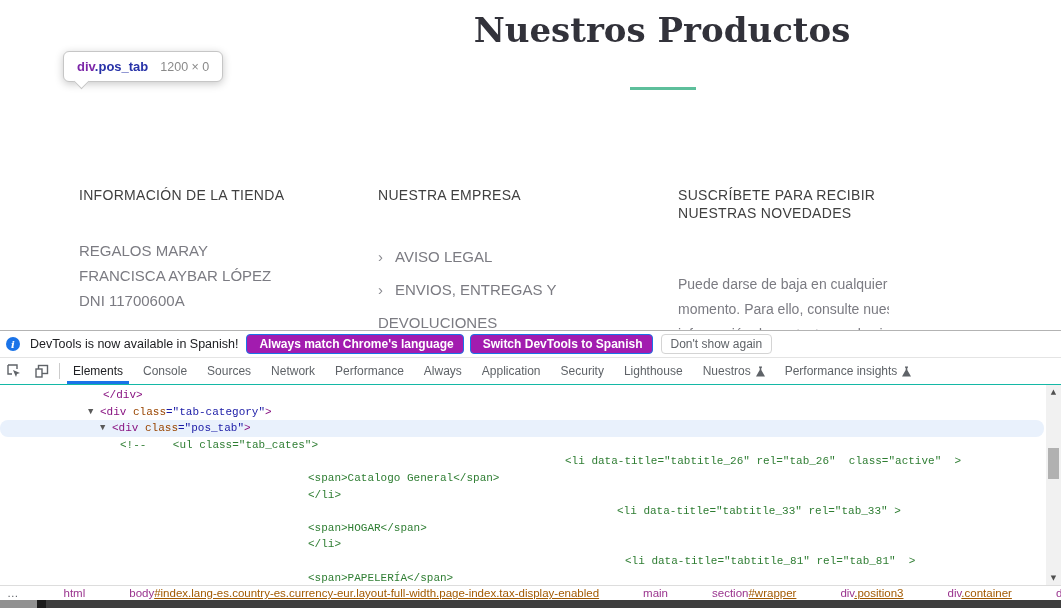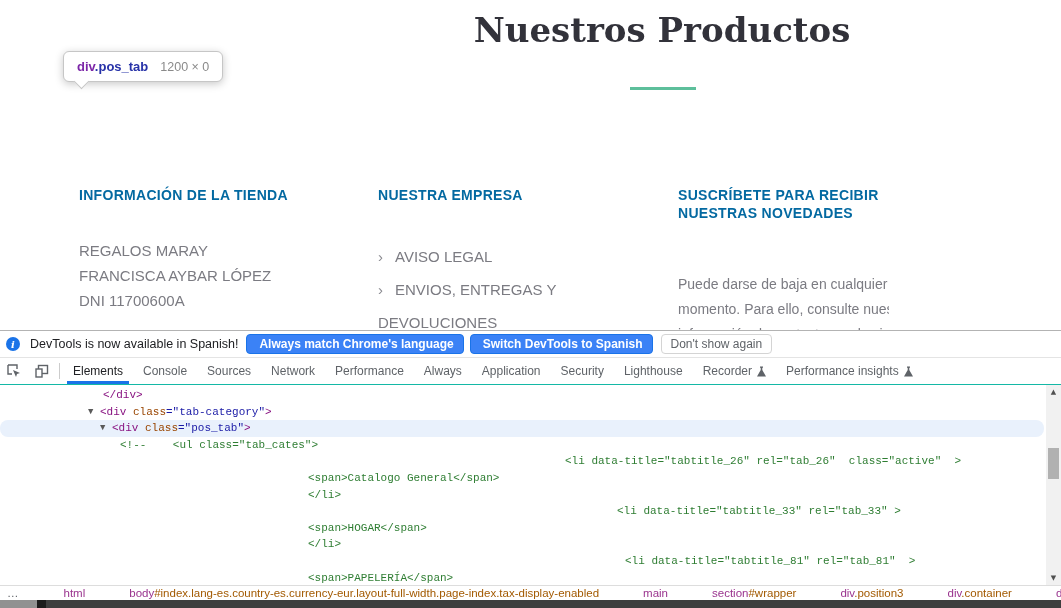--- a/index.html
+++ b/index.html
@@ -23,21 +23,21 @@
   .tooltip .sel .t-cls { color:#2732a8; }
   .tooltip .t-size { color:#8a8a8a; font-size:12.5px; margin-left:12px; }
   .tooltip-pointer { position:absolute; left:12px; bottom:-6px; width:11px; height:11px;
     background:#fff; transform:rotate(45deg);
     border-right:1px solid #c6c6c6; border-bottom:1px solid #c6c6c6; }
 
   .footer-col { position:absolute; top:186px; }
   .fc1 { left:79px;  width:285px; }
   .fc2 { left:378px; width:210px; }
   .fc3 { left:678px; width:272px; }
-  .fc-title { font-size:14px; font-weight:700; color:#0369a1; letter-spacing:.3px; line-height:18px; }
+  .fc-title { font-size:14px; font-weight:400; color:#404040; letter-spacing:.3px; line-height:18px; }
   .fc3 .fc-title { width:212px; }
   .fc-body { margin-top:34px; }
   .addr-label { font-size:15px; font-weight:700; color:#43434b; margin-bottom:6px; }
   .addr-line { font-size:15px; color:#7b7b82; line-height:25px; }
   .fc2 .fc-body { margin-top:36px; }
   .f-link { font-size:15px; color:#7b7b82; line-height:33px; width:200px; cursor:pointer; }
   .f-link .chev { color:#8a8a90; margin-right:12px; font-size:15px; }
   .news-text { margin-top:50px; font-size:14px; color:#7b7b82; line-height:25px; width:272px; }
 
   
@@ -45,21 +45,21 @@
     background:#fff; border-top:1px solid #b3b3b3; font-size:12px; color:#202124; }
 
   .infobar { height:27px; display:flex; align-items:center; padding-left:6px;
     border-bottom:1px solid #e4e4e4; background:#fff; }
   .info-icon { width:14px; height:14px; border-radius:50%; background:#1a73e8; color:#fff;
     font-size:10px; font-weight:700; display:flex; align-items:center; justify-content:center;
     font-family:"DejaVu Serif", serif; font-style:italic; flex:0 0 auto; }
   .infobar-msg { margin-left:10px; font-size:12.5px; color:#202124; margin-right:8px; }
   .ib-btn { height:20px; border-radius:4px; font-size:12px; font-weight:600; padding:0 9px;
     line-height:19px; margin-right:6px; cursor:pointer; white-space:nowrap; }
-  .ib-primary { background:#3b82f6; color:#fff; border:1px solid #1a73e8;padding-left:12px; }
+  .ib-primary { background:#a21caf; color:#fff; border:1px solid #1a73e8;padding-left:12px; }
   .ib-secondary { background:#fff; color:#5f6368; border:1px solid #d4d4d4; font-weight:500; margin-left:2px; }
 
   .toolbar { height:27px; display:flex; align-items:stretch; border-bottom:1px solid #14b8a6;
     background:#fff; }
   .tb-iconbtn { width:28px; display:flex; align-items:center; justify-content:center; cursor:pointer; }
   .tb-sep { width:1px; background:#ccc; margin:5px 3px; }
   .dt-tab { display:flex; align-items:center; padding:0 10px; color:#5f6368; font-size:12px;
     cursor:pointer; position:relative; white-space:nowrap; }
   .dt-tab.active { color:#202124; }
   .dt-tab.active::after { content:""; position:absolute; left:4px; right:4px; bottom:0;
@@ -79,21 +79,21 @@
   .v-scrollbar { position:absolute; top:0; right:0; width:15px; height:200px; background:#f1f1f1; }
   .v-arrow { height:14px; display:flex; align-items:center; justify-content:center;
     color:#505050; font-size:7px; font-family:"DejaVu Sans", sans-serif; }
   .v-arrow.down { position:absolute; bottom:0; left:0; right:0; }
   .v-thumb { position:absolute; top:63px; left:2px; width:11px; height:31px; background:#b1b1b1; }
 
   .crumb-bar { height:15px; border-top:1px solid #ddd; display:flex; align-items:center;
     padding:0 7px; font-size:11.5px; white-space:nowrap; overflow:hidden; background:#fff; gap:14px; }
   .crumb { cursor:pointer;padding-left:30px; }
   .crumb .c-tag { color:#9a348e; }
-  .crumb .c-qual { color:#a25900; }
+  .crumb .c-qual { color:#a25900;text-decoration:underline; }
   .crumb-ellipsis { color:#5f6368; letter-spacing:1px; }
 
   .h-scrollbar { position:absolute; bottom:0; left:0; width:1061px; height:8px; background:#919191; }
   .h-thumb { position:absolute; left:37px; right:0; top:0; bottom:0; background:#3e3e3e; }
   .h-thumb-edge { position:absolute; left:37px; width:9px; top:0; bottom:0; background:#1c1c1c; }
 
   svg { display:block; }
 </style>
 </head>
 <body>
@@ -187,21 +187,21 @@
         <div class="dt-tab">
           <span>Application</span>
         </div>
         <div class="dt-tab">
           <span>Security</span>
         </div>
         <div class="dt-tab">
           <span>Lighthouse</span>
         </div>
         <div class="dt-tab">
-          <span>Recorder</span>
+          <span>Nuestros</span>
           <span class="flask">
             <svg width="9" height="11" viewBox="0 0 9 11">
               <path d="M3 0.5 h3 v1 l-0.7 0.5 v2 L9 10.5 H0 L3.7 4 v-2 L3 1.5 z" fill="#5f6368"></path>
             </svg>
           </span>
         </div>
         <div class="dt-tab">
           <span>Performance insights</span>
           <span class="flask">
             <svg width="9" height="11" viewBox="0 0 9 11">

